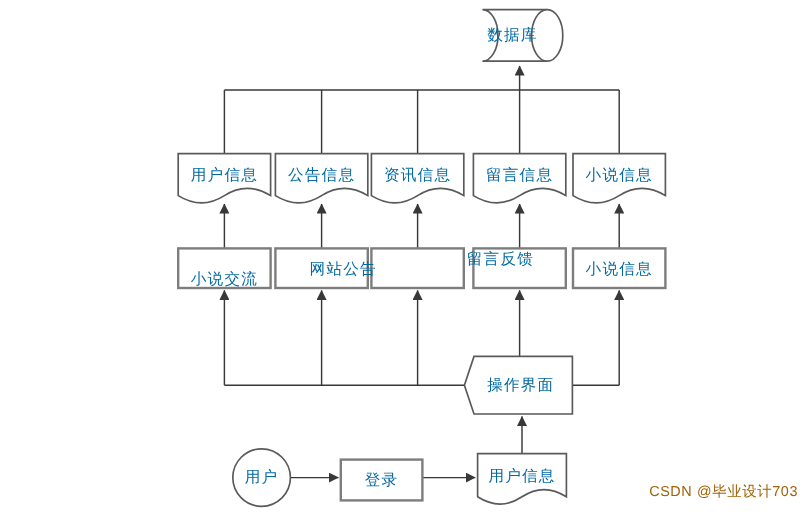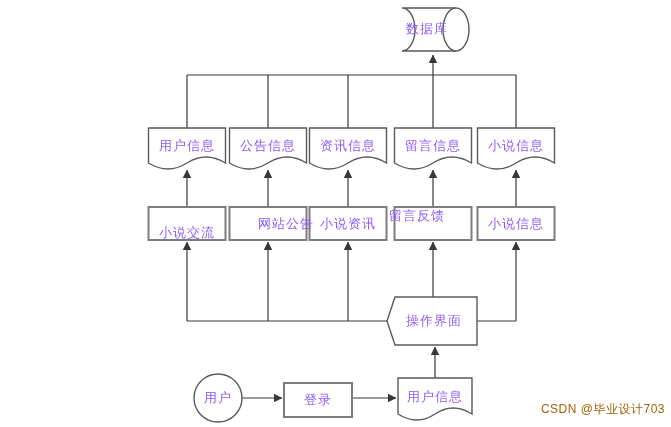--- a/index.html
+++ b/index.html
@@ -14,21 +14,21 @@
     width: 671px; height: 427px;
     background: #ffffff;
   }
   .canvas svg { position: absolute; left: 0; top: 0; }
   .node-label {
     position: absolute;
     display: flex;
     align-items: center;
     justify-content: center;
     font-size: 13px;
-    color: #8b5cf6;
+    color: #0369a1;
     letter-spacing: 1px;
     white-space: nowrap;
     pointer-events: none;
   }
   .watermark {
     position: absolute;
     right: 6px;
     top: 401px;
     font-size: 12px;
     color: #a16207;
@@ -105,21 +105,20 @@
   <div class="node-label" style="left:392px; top:7px;  width:70px; height:44px;">数据库</div>
 
   <div class="node-label" style="left:148px; top:128px; width:78px; height:35px;">用户信息</div>
   <div class="node-label" style="left:229px; top:128px; width:78px; height:35px;">公告信息</div>
   <div class="node-label" style="left:309px; top:128px; width:78px; height:35px;">资讯信息</div>
   <div class="node-label" style="left:394px; top:128px; width:78px; height:35px;">留言信息</div>
   <div class="node-label" style="left:477px; top:128px; width:78px; height:35px;">小说信息</div>
 
   <div class="node-label" style="left:148px; top:207px; width:78px; height:51px;">小说交流</div>
   <div class="node-label" style="left:247px; top:207px; width:78px; height:33px;">网站公告</div>
-  <div class="node-label" style="left:309px; top:207px; width:78px; height:33px;">小说资讯</div>
   <div class="node-label" style="left:378px; top:207px; width:78px; height:17px;">留言反馈</div>
   <div class="node-label" style="left:477px; top:207px; width:78px; height:33px;">小说信息</div>
 
   <div class="node-label" style="left:391px; top:297px; width:86px; height:48px;">操作界面</div>
 
   <div class="node-label" style="left:194px; top:374px; width:48px; height:48px;">用户</div>
   <div class="node-label" style="left:284px; top:383px; width:68px; height:34px;">登录</div>
   <div class="node-label" style="left:398px; top:378px; width:74px; height:37px;">用户信息</div>
 
   <div class="watermark">CSDN @毕业设计703</div>

